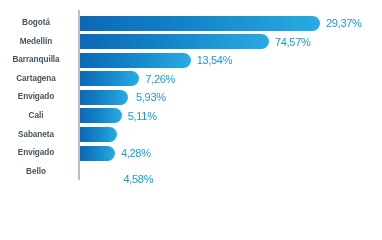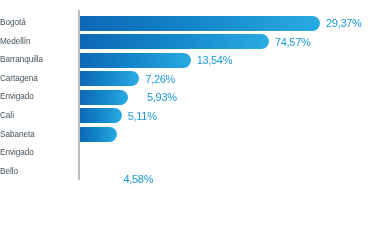--- a/index.html
+++ b/index.html
@@ -40,23 +40,23 @@
     margin-bottom: 0.6px;
   }
 
   .cat-label {
     position: absolute;
     left: 0;
     top: 0;
     width: 72px;
     height: 18px;
     line-height: 18px;
-    text-align: left;
+    text-align: center;
     font-size: 8.2px;
-    font-weight: normal;
+    font-weight: bold;
     color: #44535e;
     white-space: nowrap;
     letter-spacing: -0.05px;
   }
 
   .bar-track {
     position: absolute;
     left: 80px;
     top: 0;
     right: 0;
@@ -122,21 +122,21 @@
       <div class="bar-track">
         <div class="bar" style="width: 59.3258px;"></div>
         <div class="value-label" style="left: 65.3258px;">7,26%</div>
       </div>
     </div>
 
     <div class="bar-row">
       <div class="cat-label">Envigado</div>
       <div class="bar-track">
         <div class="bar" style="width: 48.4576px;"></div>
-        <div class="value-label" style="left: 67px;">5,93%</div>
+        <div class="value-label" style="left: 56px;">5,93%</div>
       </div>
     </div>
 
     <div class="bar-row">
       <div class="cat-label">Cali</div>
       <div class="bar-track">
         <div class="bar" style="width: 41.7569px;"></div>
         <div class="value-label" style="left: 47.7569px;">5,11%</div>
       </div>
     </div>
@@ -144,20 +144,24 @@
     <div class="bar-row">
       <div class="cat-label">Sabaneta</div>
       <div class="bar-track">
         <div class="bar" style="width: 37.4259px;"></div>
         <div class="value-label" style="left: 43.4259px; margin-top: 44px;">4,58%</div>
       </div>
     </div>
 
     <div class="bar-row">
       <div class="cat-label">Envigado</div>
+      <div class="bar-track">
+        <div class="bar" style="width: 34.9745px;"></div>
+        <div class="value-label" style="left: 40.9745px;">4,28%</div>
+      </div>
     </div>
 
     <div class="bar-row">
       <div class="cat-label">Bello</div>
     </div>
 
   </div>
 </div>
 
 </body></html>

